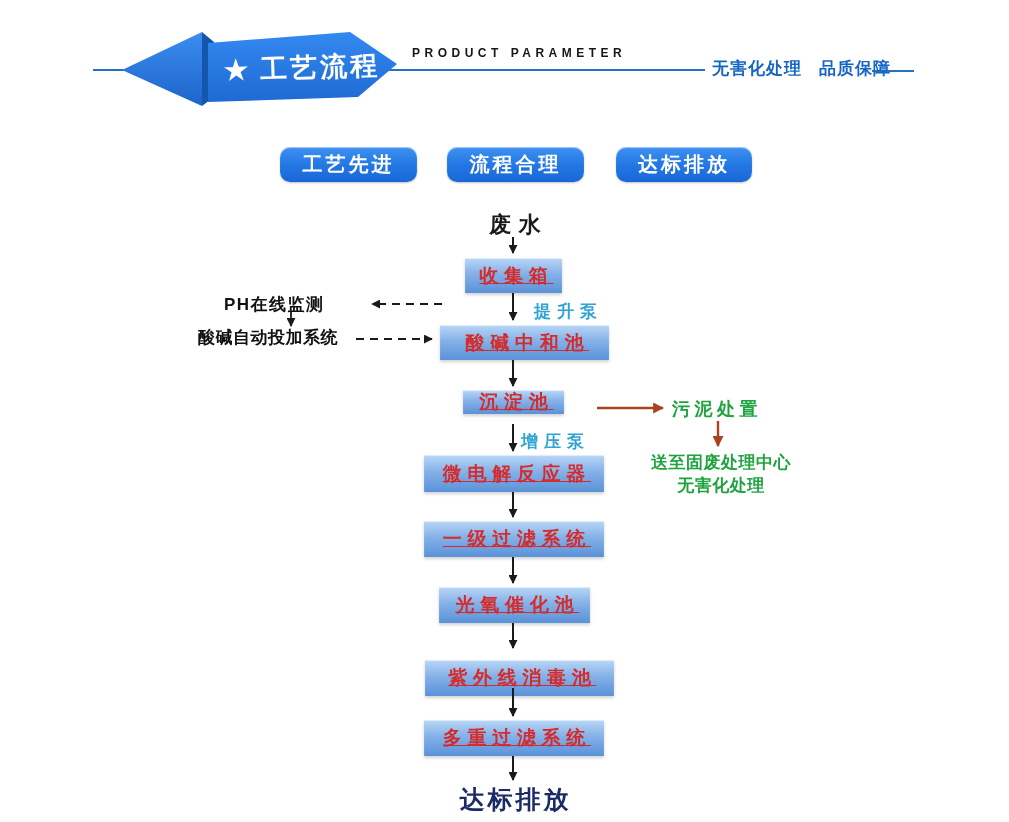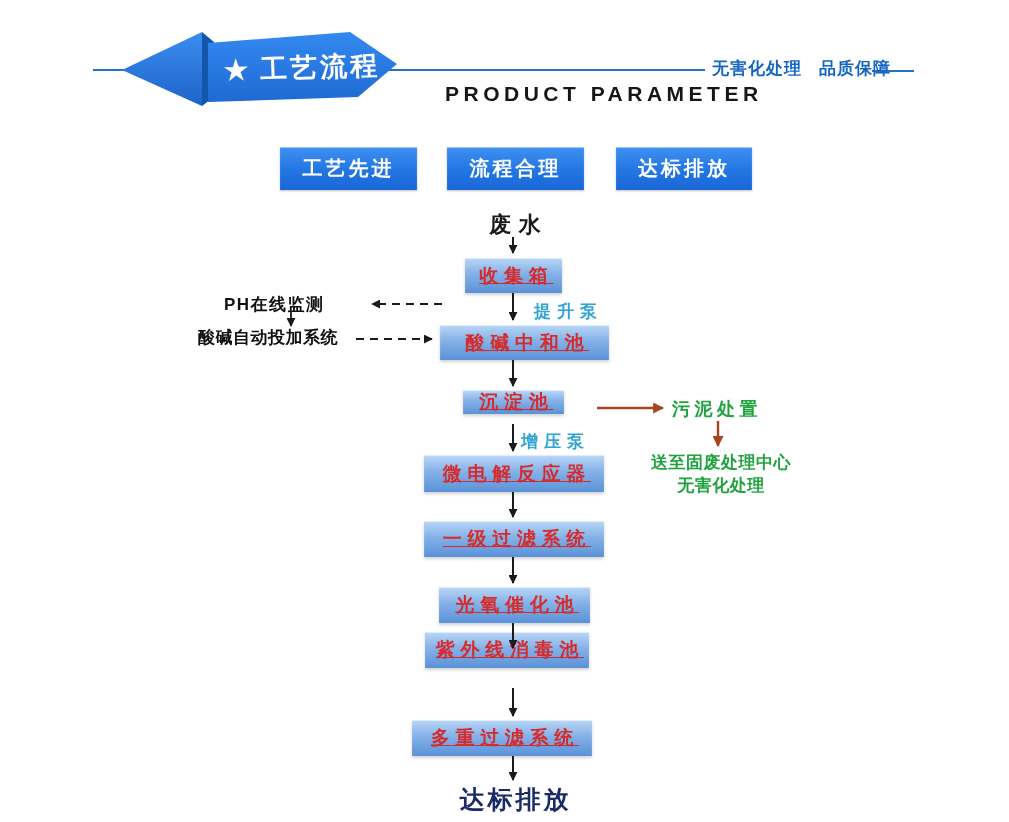--- a/index.html
+++ b/index.html
@@ -9,31 +9,31 @@
   }
   
   #banner-svg{position:absolute;left:0;top:0;}
   #banner-text{
     position:absolute;left:212px;top:50px;width:180px;height:36px;
     color:#ffffff;font-size:27px;font-weight:bold;letter-spacing:3px;
     display:flex;align-items:center;justify-content:center;gap:9px;
     transform:rotate(-2deg);
   }
   #product-parameter{
-    position:absolute;left:445px;top:46px;
-    color:#161616;font-size:21px;font-weight:bold;letter-spacing:4.5px;margin-top:36px;
+    position:absolute;left:412px;top:46px;
+    color:#161616;font-size:12px;font-weight:bold;letter-spacing:4.5px;
   }
   #brand-line{
     position:absolute;left:712px;top:57px;
     color:#1566c4;font-size:17px;font-weight:bold;display:flex;gap:17px;
     letter-spacing:1px;
   }
   
   .badge{
-    position:absolute;top:147px;height:43px;border-radius:0;
+    position:absolute;top:147px;height:35px;border-radius:10px;
     background:linear-gradient(180deg,#3f90f2 0%,#2276e2 55%,#1a67d8 100%);
     box-shadow:inset 0 1px 1px rgba(255,255,255,.55), 0 1px 2px rgba(0,0,0,.25);
     color:#fff;font-size:20px;font-weight:bold;letter-spacing:3px;
     display:flex;align-items:center;justify-content:center;
   }
   #badge-0{left:280px;width:137px;}
   #badge-1{left:447px;width:137px;}
   #badge-2{left:616px;width:136px;}
   
   .flow-box{
@@ -44,22 +44,22 @@
     display:flex;align-items:center;justify-content:center;
     text-indent:.3em;
     text-decoration:underline;
   }
   #box-0{left:465px;top:258px;width:97px;height:35px;}
   #box-1{left:440px;top:325px;width:169px;height:35px;}
   #box-2{left:463px;top:390px;width:101px;height:24px;}
   #box-3{left:424px;top:455px;width:180px;height:37px;}
   #box-4{left:424px;top:521px;width:180px;height:36px;}
   #box-5{left:439px;top:587px;width:151px;height:36px;}
-  #box-6{left:425px;top:632px;width:164px;height:36px;}
-  #box-7{left:412px;top:720px;width:180px;height:36px;}
+  #box-6{left:425px;top:660px;width:189px;height:36px;}
+  #box-7{left:424px;top:720px;width:180px;height:36px;}
   
   .lbl{position:absolute;font-weight:bold;white-space:nowrap;}
   #lbl-input{left:463px;top:210px;width:104px;text-align:center;
     color:#1a1a1a;font-size:22px;letter-spacing:.35em;text-indent:.35em;}
   #lbl-pump-lift{left:534px;top:300px;color:#2fa3d4;font-size:17px;letter-spacing:.35em;}
   #lbl-pump-boost{left:521px;top:430px;color:#2fa3d4;font-size:17px;letter-spacing:.35em;}
   #lbl-monitor{left:224px;top:293px;color:#111;font-size:17px;letter-spacing:1.5px;}
   #lbl-dosing{left:198px;top:326px;color:#111;font-size:17px;letter-spacing:.5px;}
   #lbl-sludge{left:672px;top:397px;color:#1fa33f;font-size:18px;letter-spacing:.25em;}
   #lbl-disposal{left:628px;top:451px;width:186px;text-align:center;white-space:normal;

